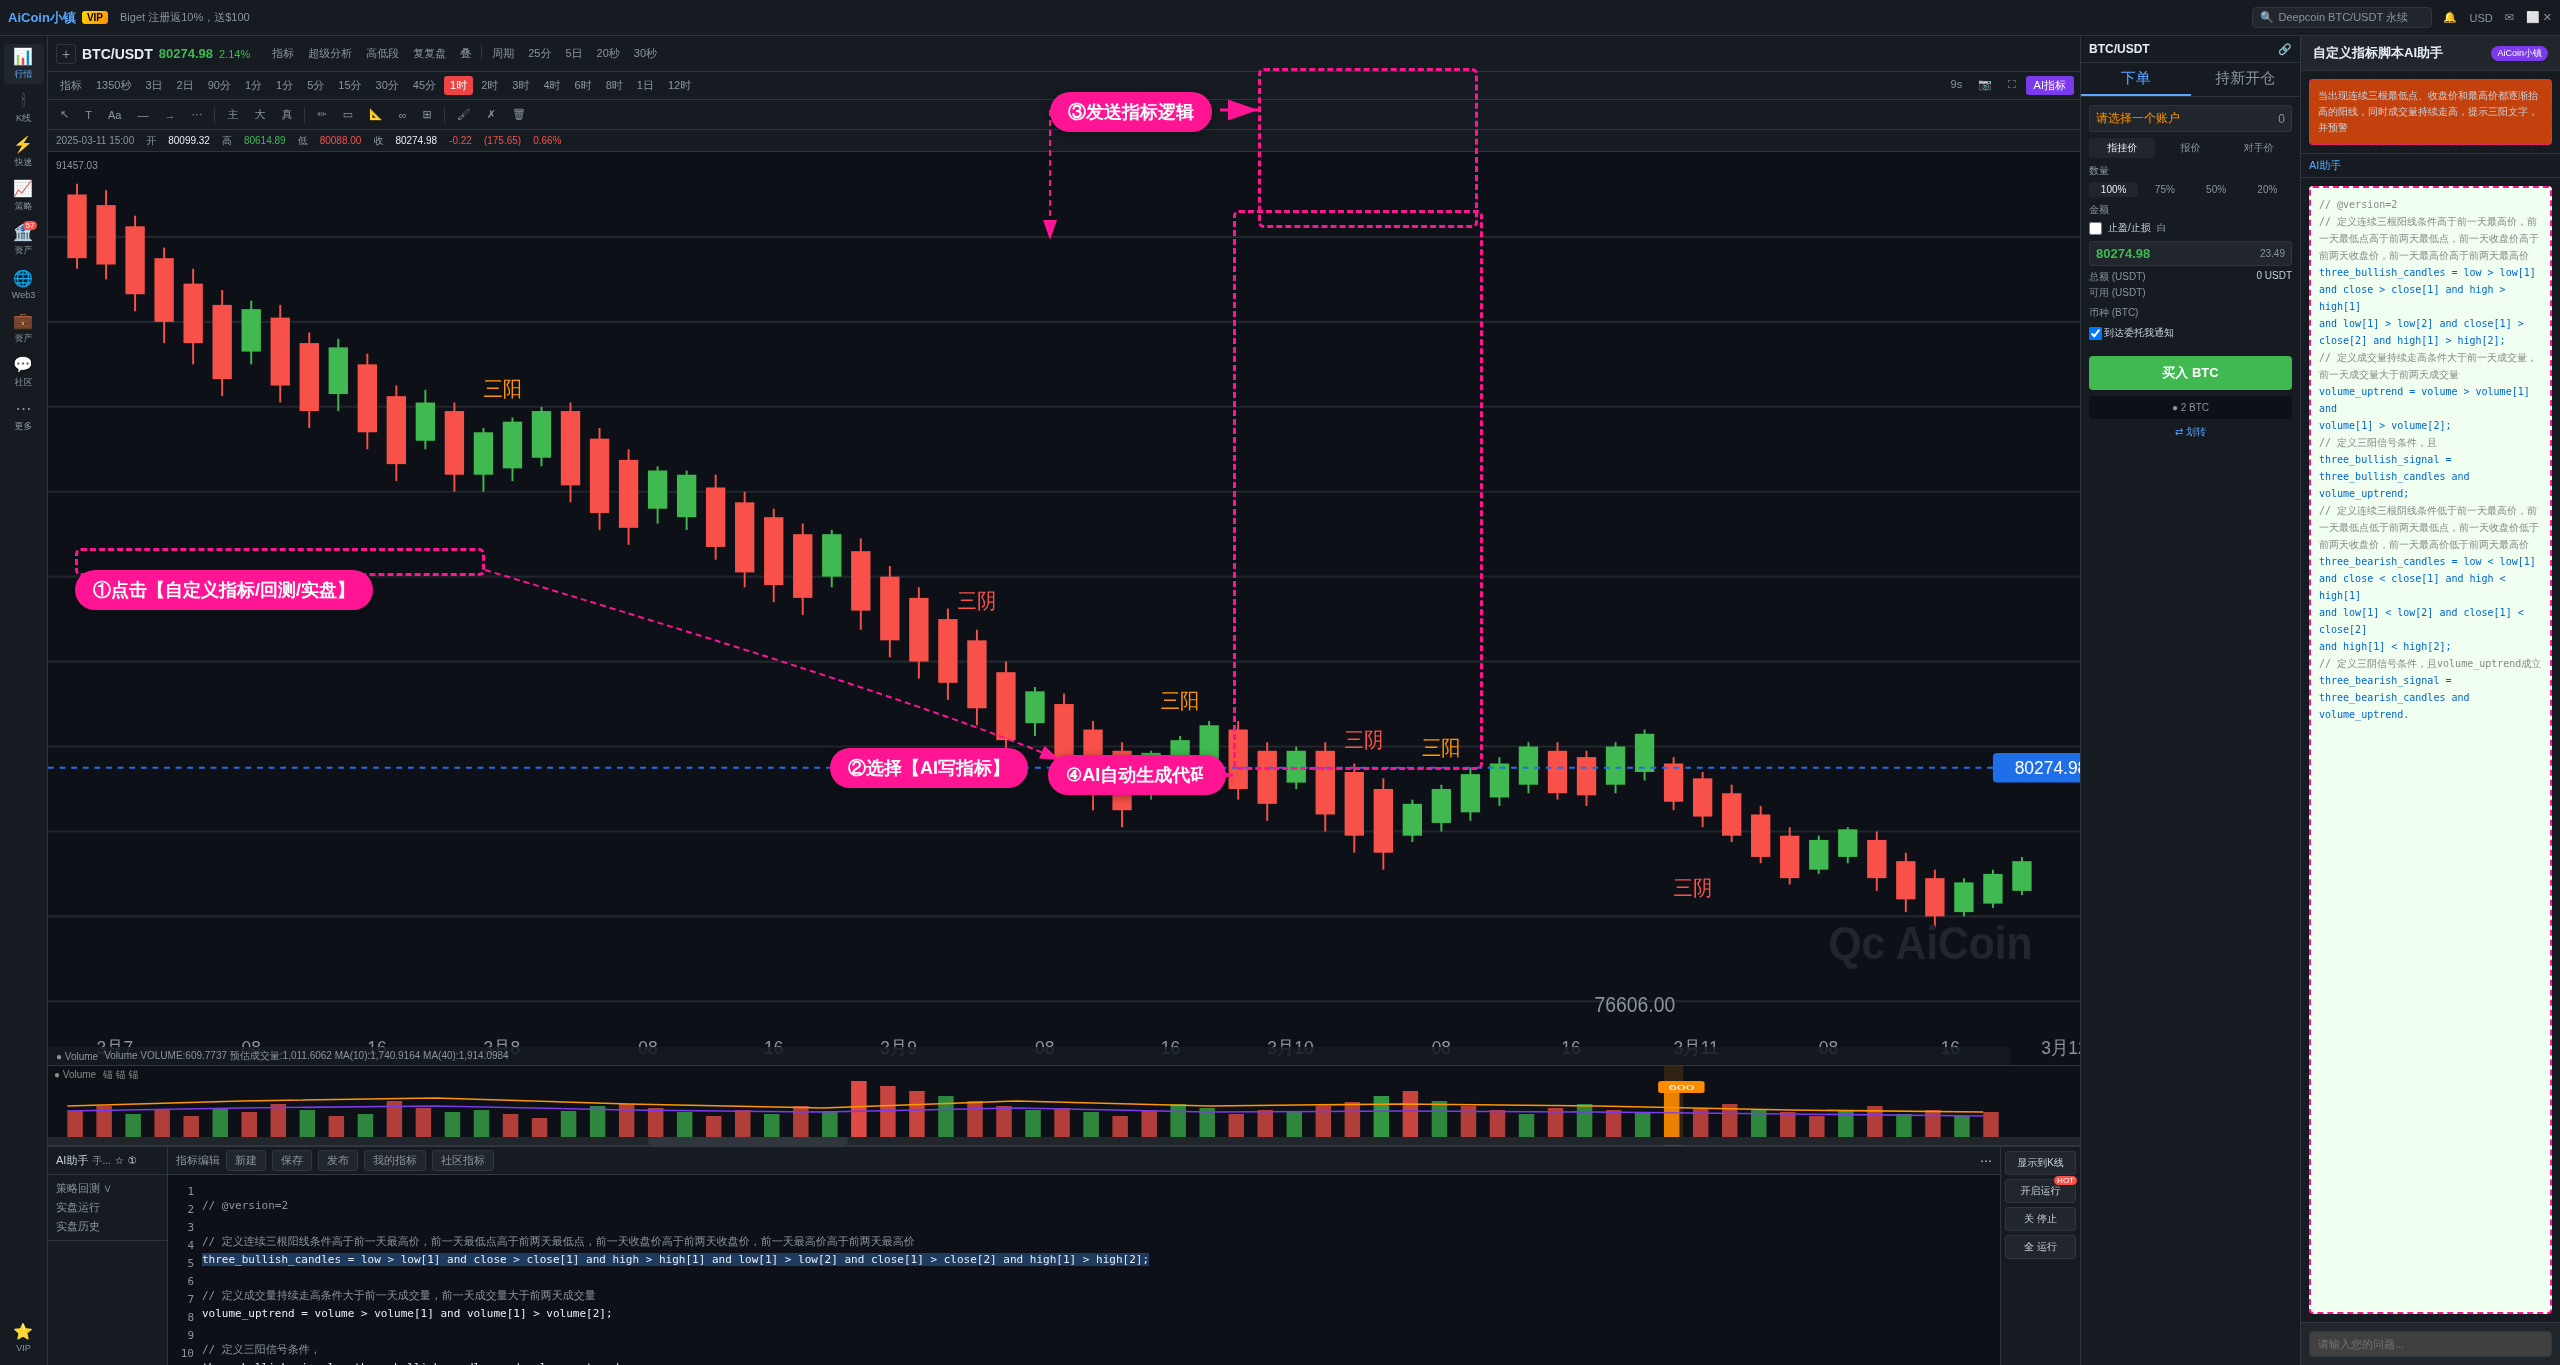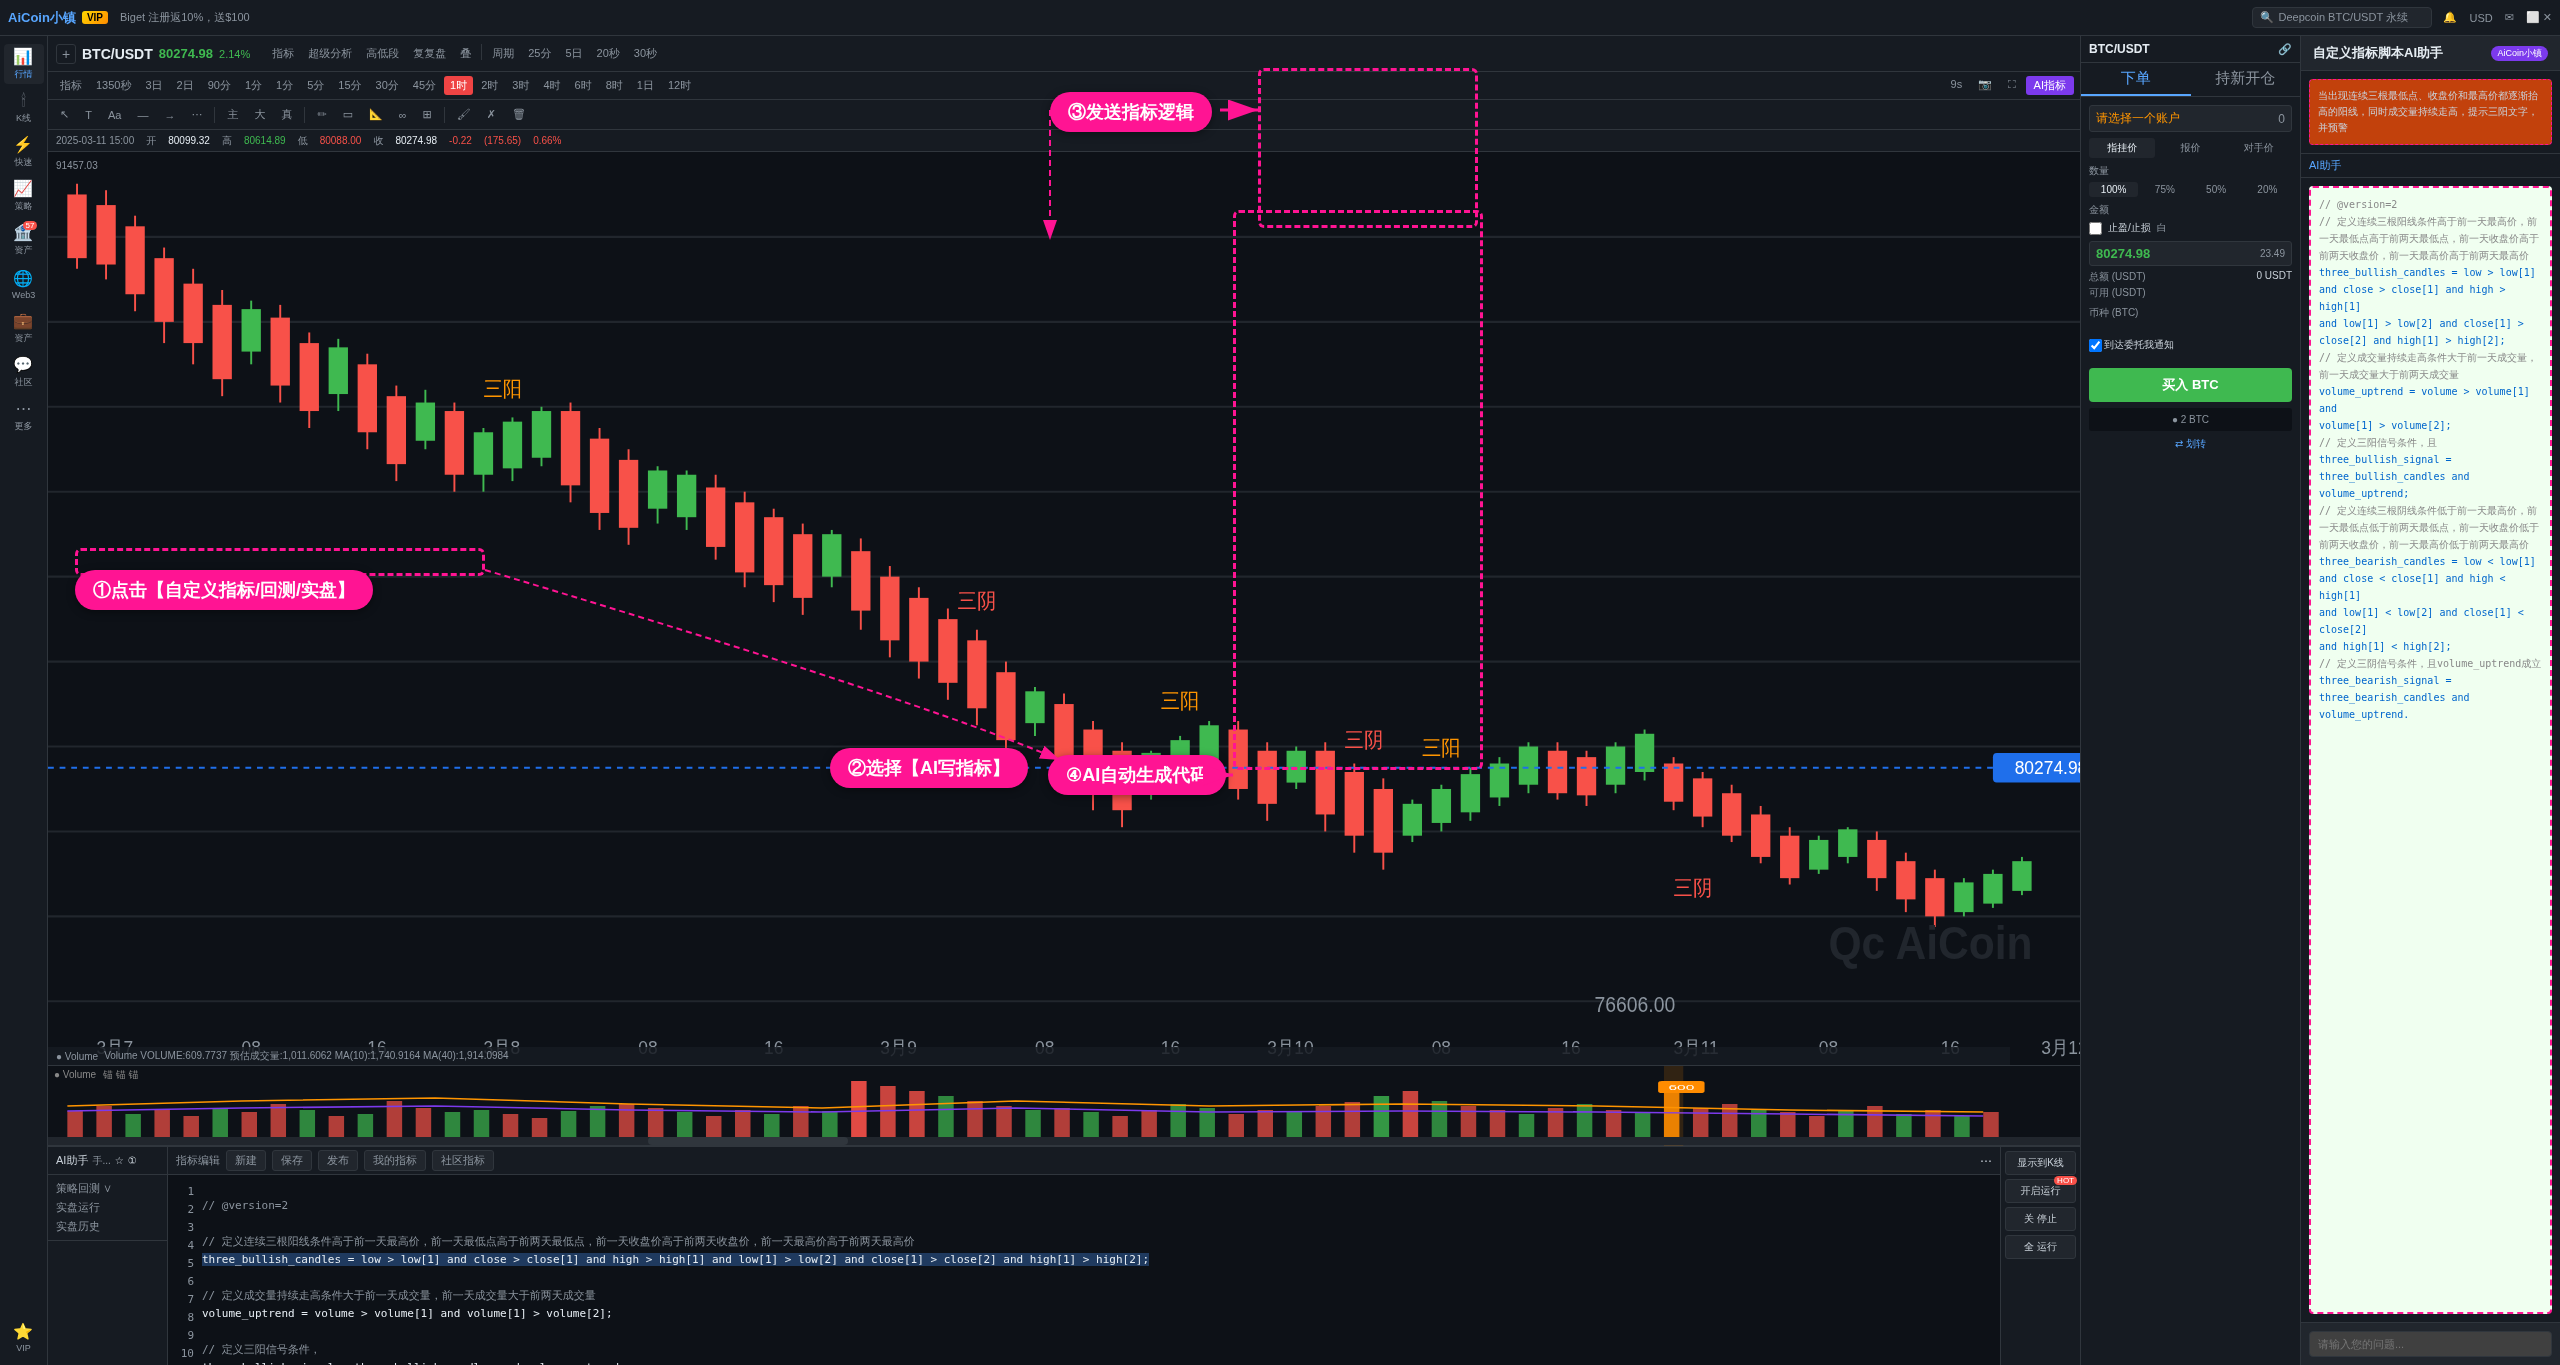--- a/index.html
+++ b/index.html
@@ -1083,21 +1083,21 @@
       </div>
 
       
       <div style="display:flex; justify-content:space-between; font-size:10px; margin-bottom:2px;">
         <span style="color:#8b949e;">总额 (USDT)</span>
         <span>0 USDT</span>
       </div>
       <div style="display:flex; justify-content:space-between; font-size:10px; margin-bottom:6px;">
         <span style="color:#8b949e;">可用 (USDT)</span>
       </div>
-      <div style="display:flex; justify-content:space-between; font-size:10px; margin-bottom:18px;">
+      <div style="display:flex; justify-content:space-between; font-size:10px; margin-bottom:6px;">
         <span style="color:#8b949e;">币种 (BTC)</span>
       </div>
 
       
       <div style="display:flex; align-items:center; gap:2px; margin-bottom:8px; font-size:10px;">
         <input type="checkbox" checked="" style="">
         <span>到达委托我通知</span>
       </div>
 
       

